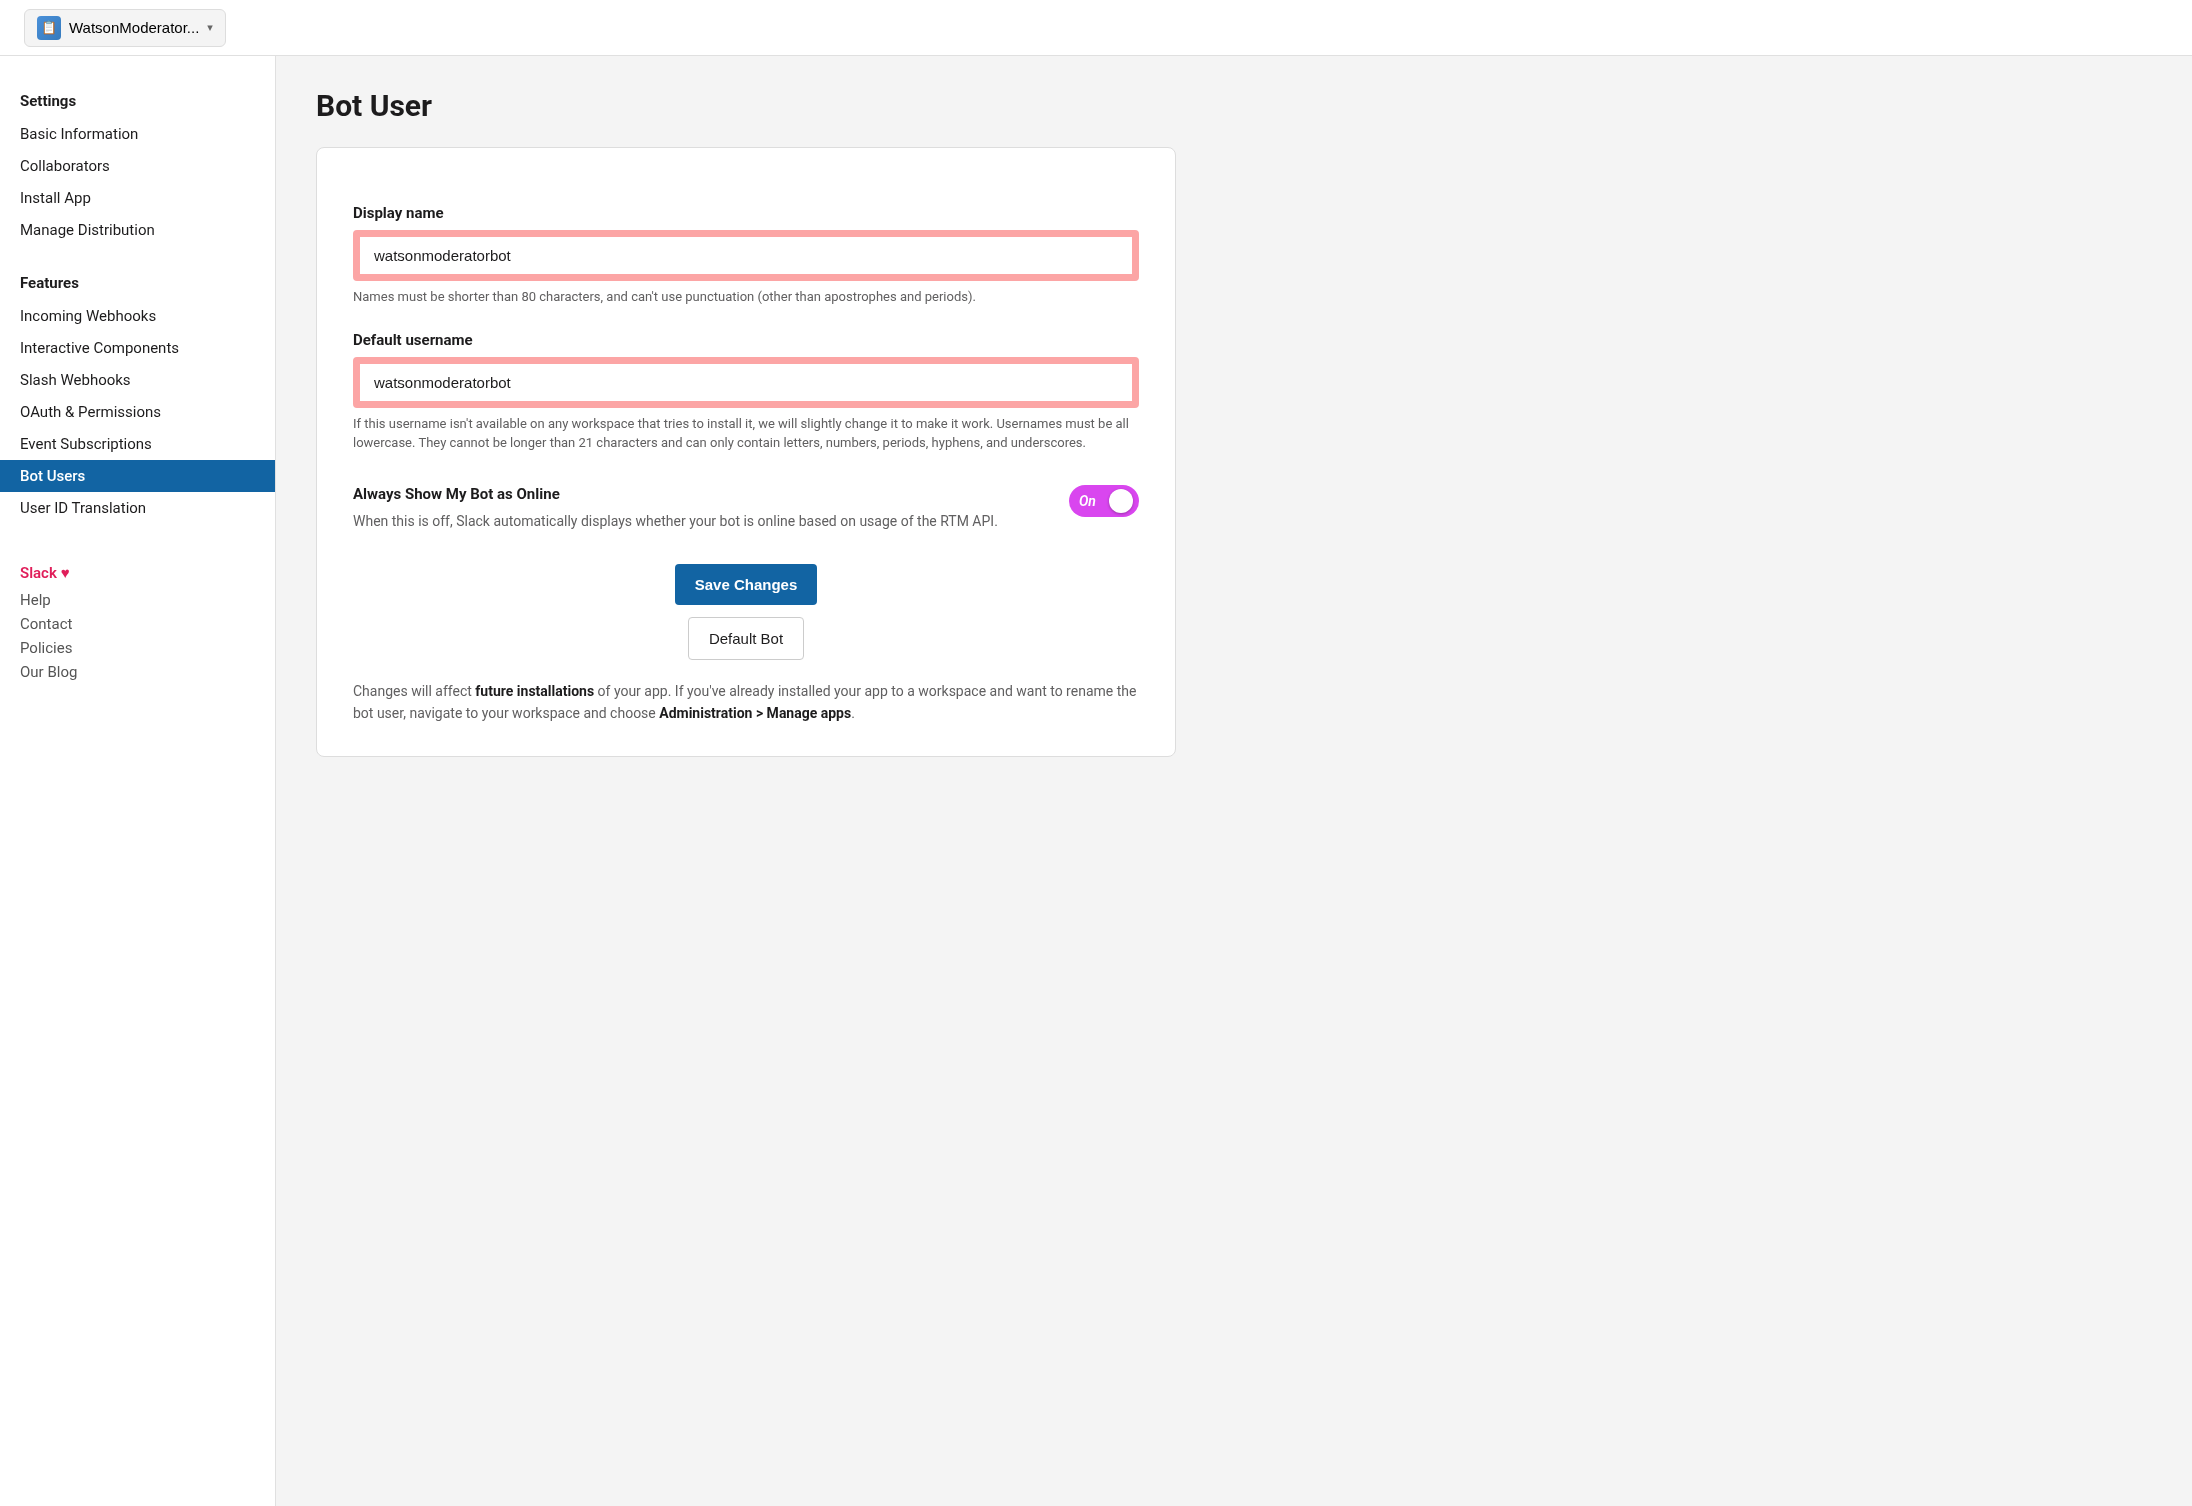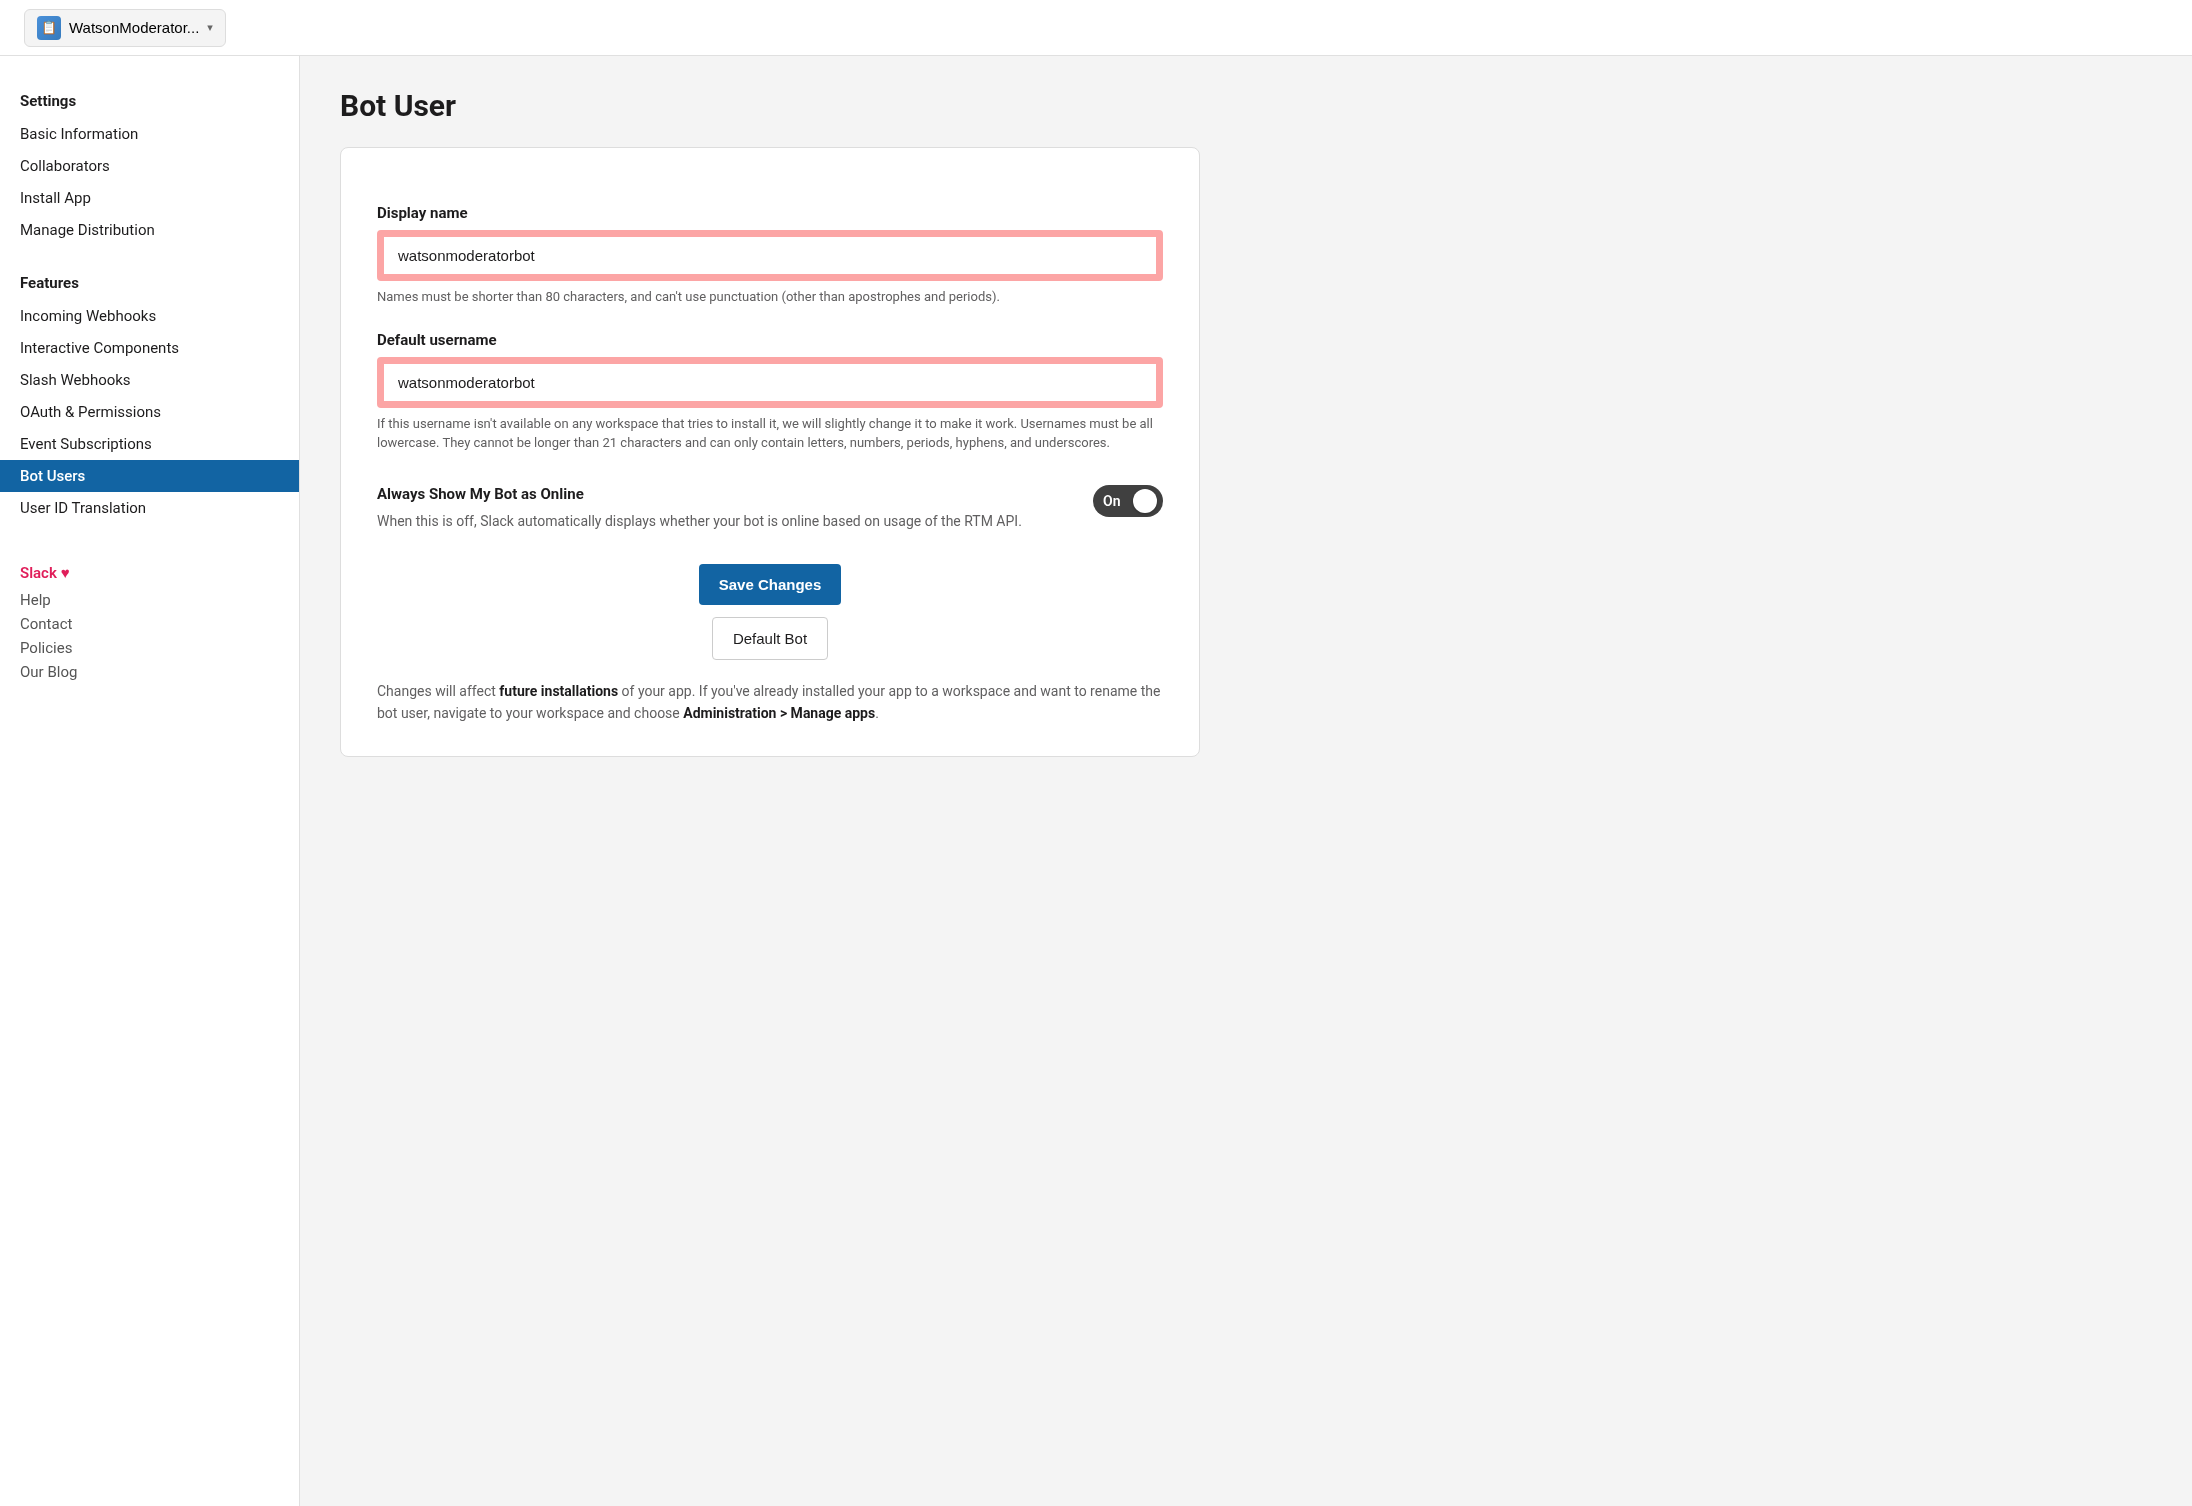--- a/index.html
+++ b/index.html
@@ -41,21 +41,21 @@
     }
     .chevron-down { font-size: 11px; color: #666; }
 
     .layout {
       display: flex;
       min-height: calc(100vh - 56px);
     }
 
     
     .sidebar {
-      width: 300px;
+      width: 276px;
       background: #fff;
       border-right: 1px solid #e0e0e0;
       padding: 24px 0;
       flex-shrink: 0;
     }
     .sidebar-section-title {
       font-size: 15px;
       font-weight: 700;
       padding: 12px 20px 8px;
       color: #1d1c1d;
@@ -173,28 +173,29 @@
       margin-bottom: 8px;
     }
     .toggle-desc {
       font-size: 14px;
       color: #616061;
       line-height: 1.5;
     }
     .toggle-switch {
       display: flex;
       align-items: center;
-      background: #404040;
+      background: #d946ef;
       border-radius: 20px;
       padding: 4px 6px 4px 10px;
       cursor: pointer;
       gap: 6px;
       flex-shrink: 0;
       min-width: 70px;
       justify-content: space-between;
+      font-style: italic;
     }
     .toggle-label {
       font-size: 14px;
       font-weight: 600;
       color: #fff;
     }
     .toggle-knob {
       width: 24px;
       height: 24px;
       background: #fff;

